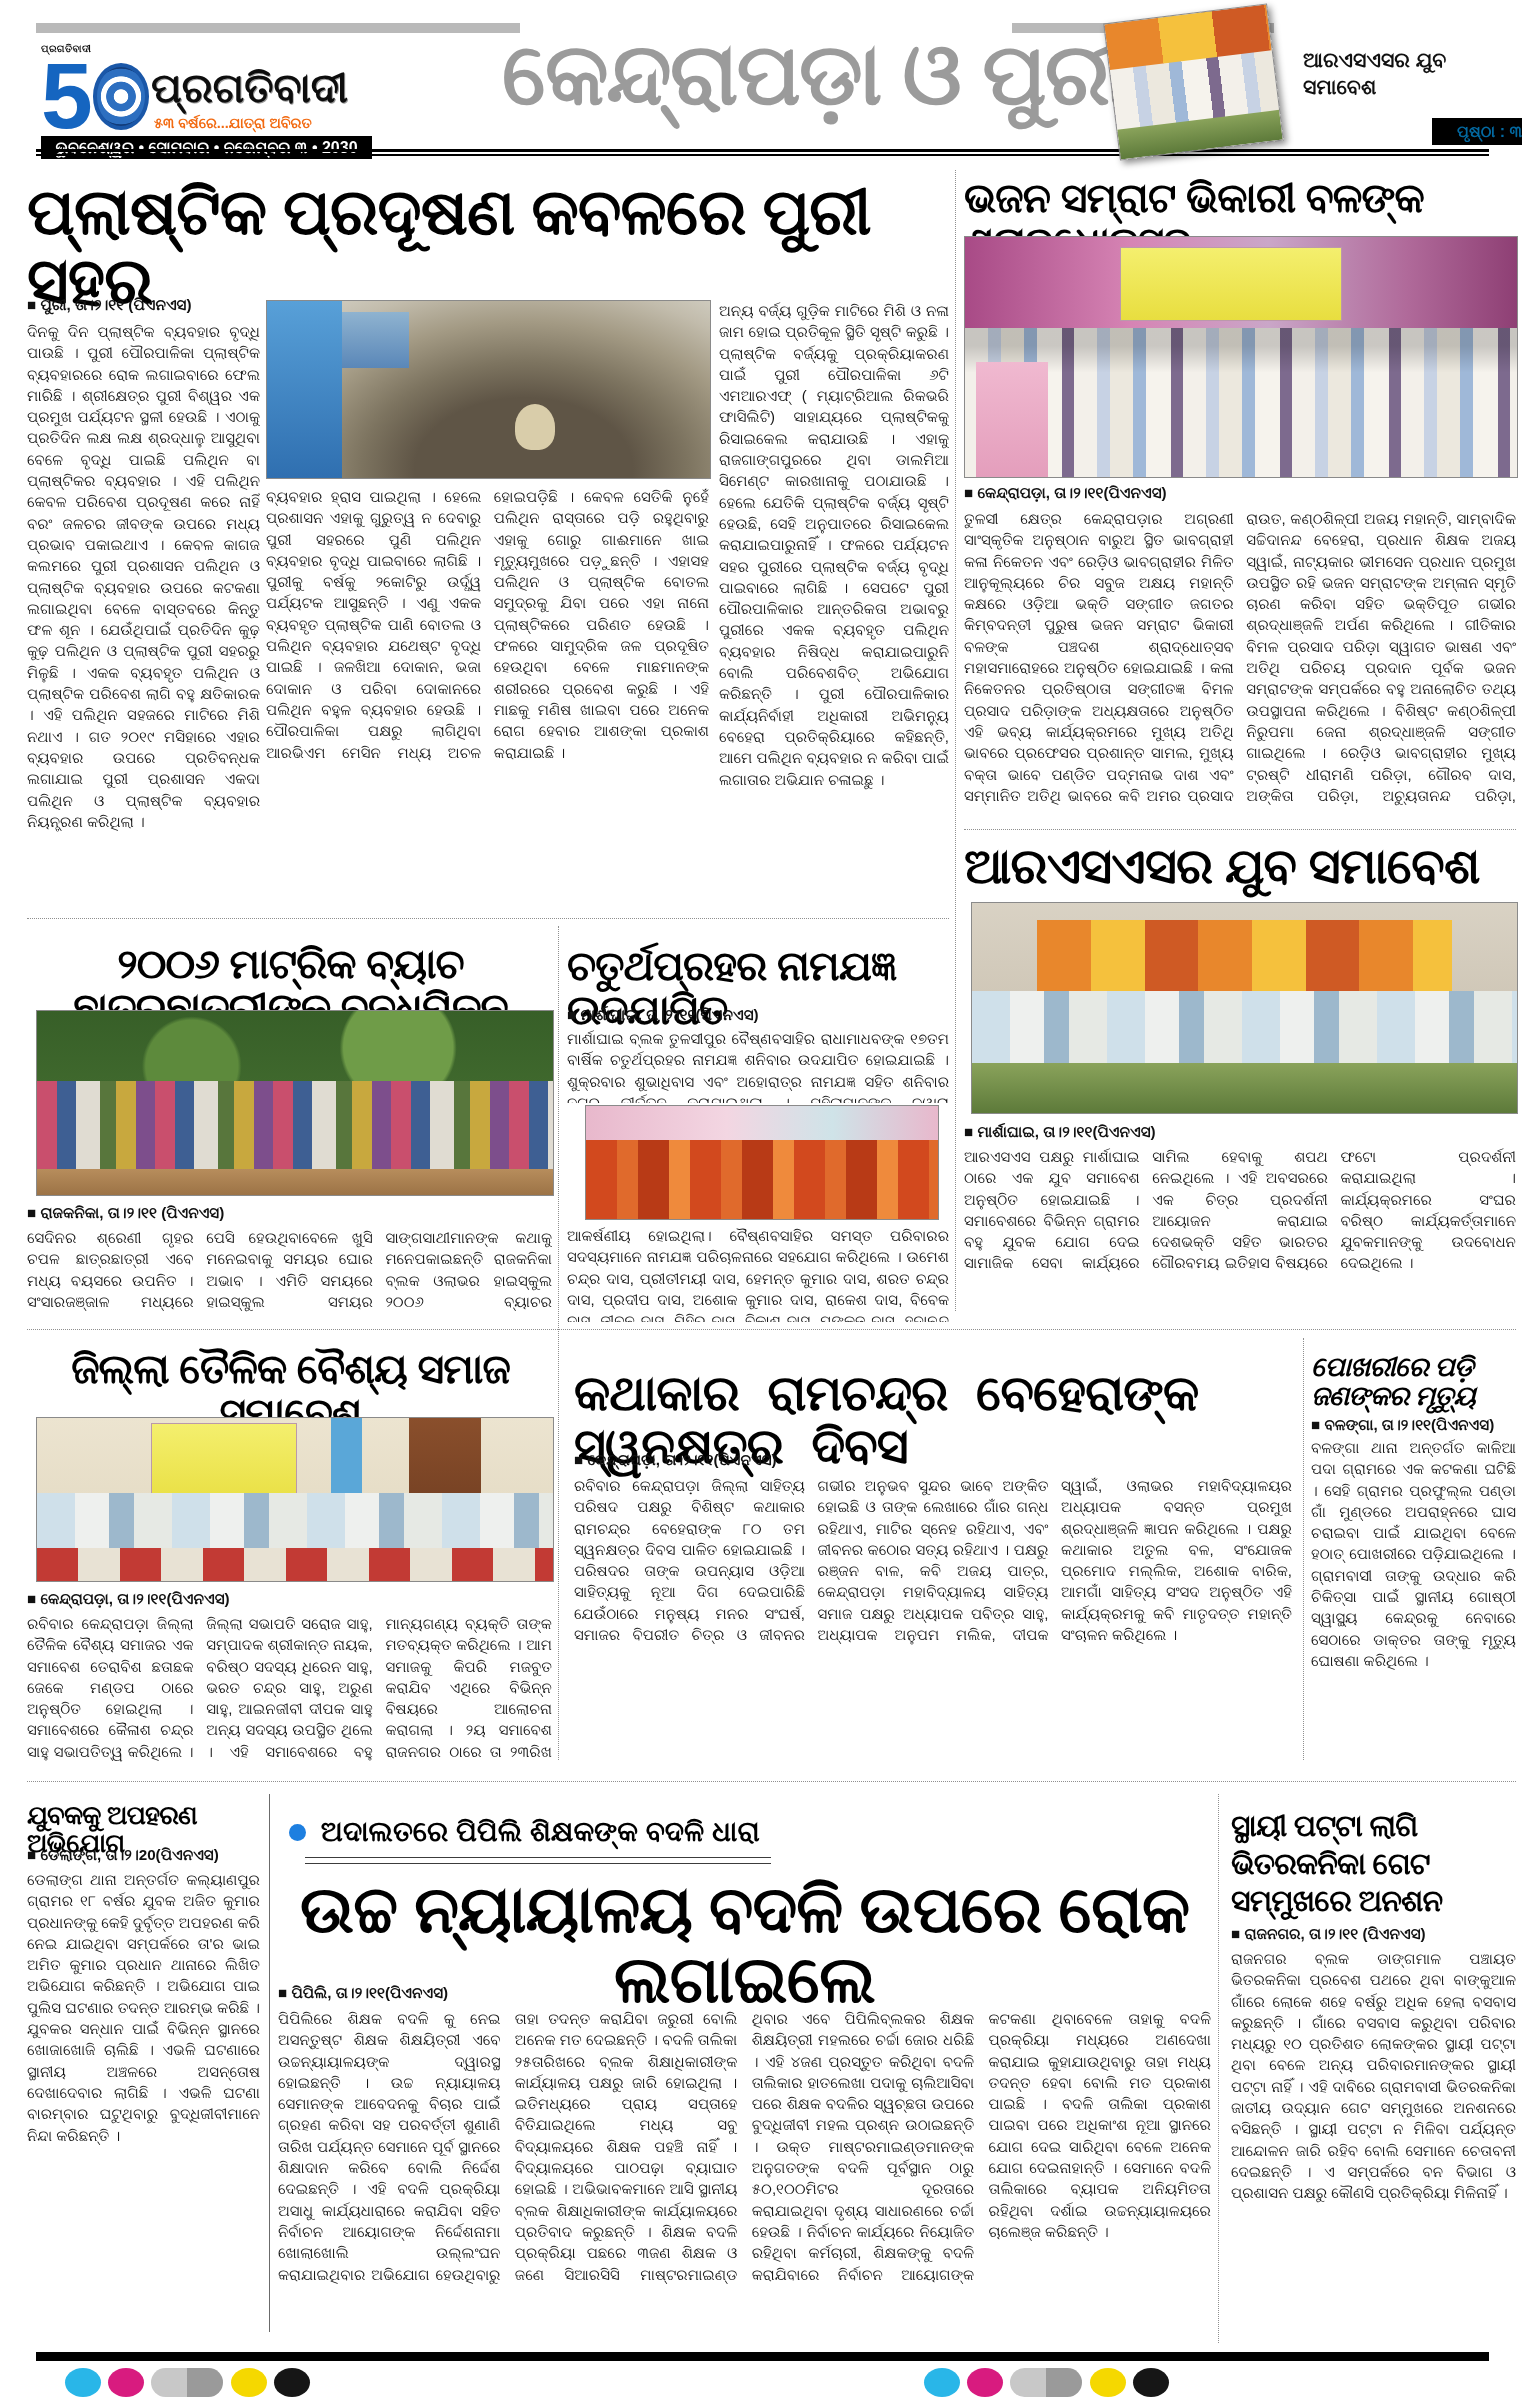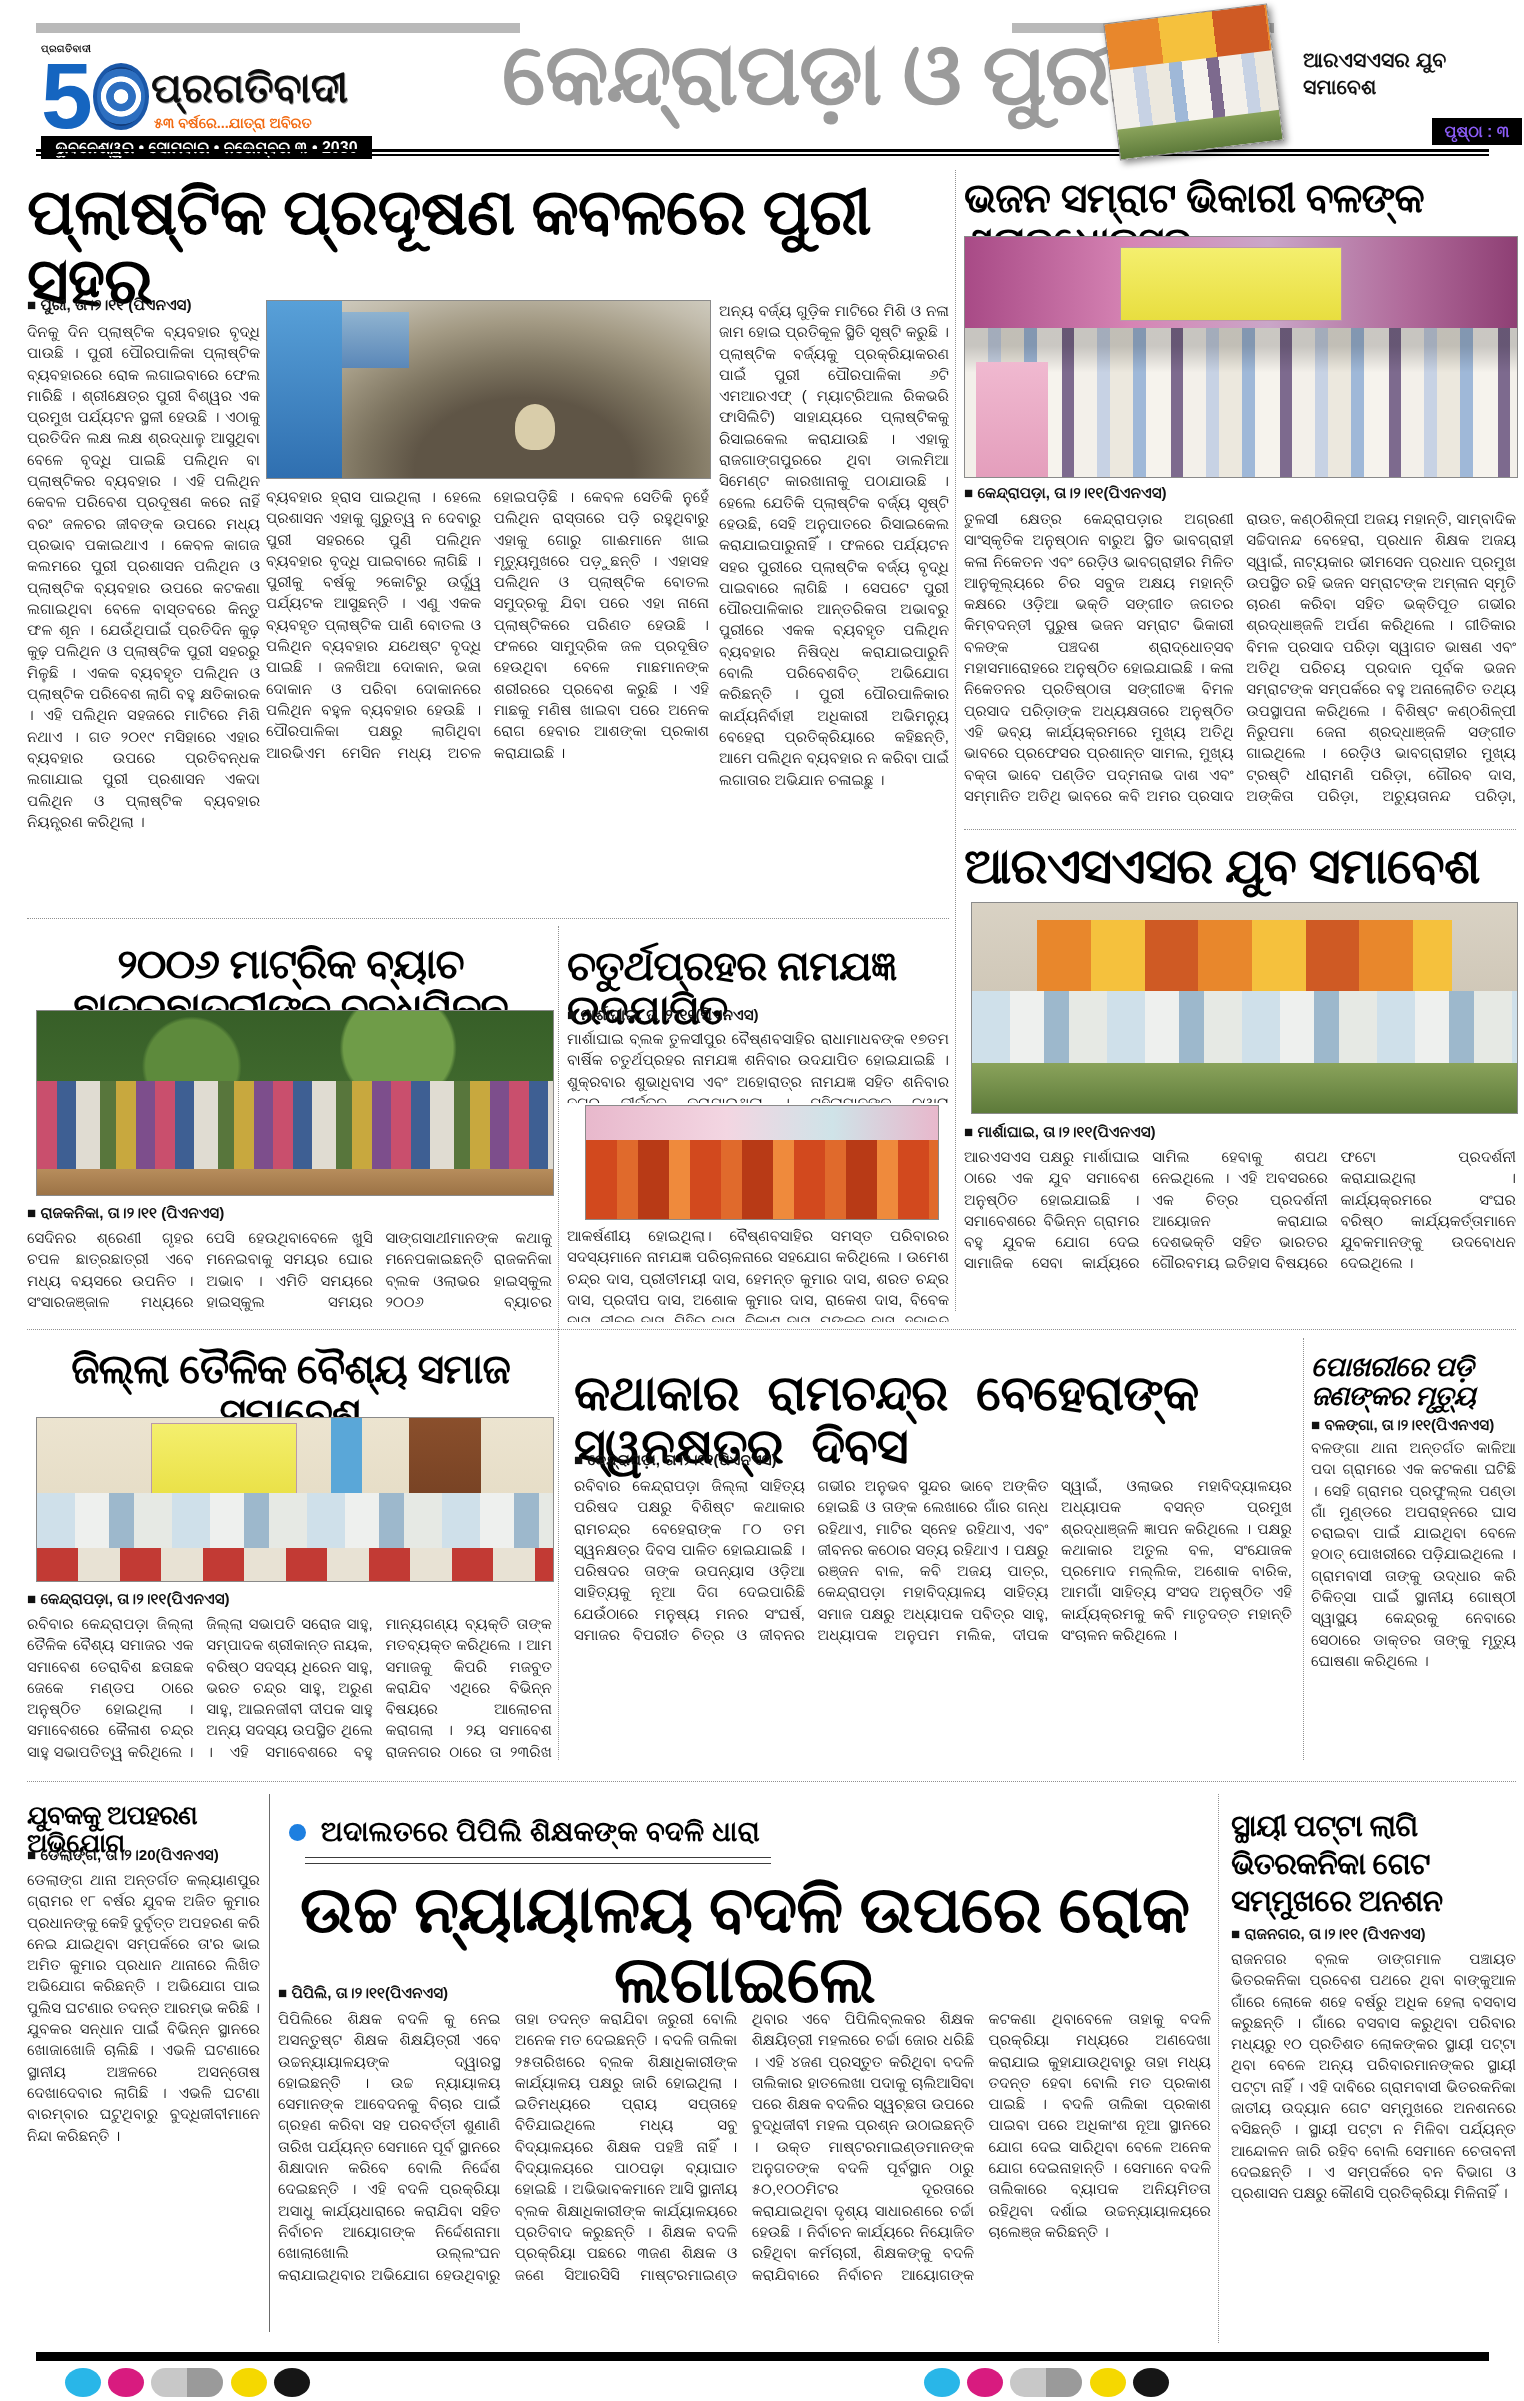--- a/index.html
+++ b/index.html
@@ -12,21 +12,21 @@
   .logo-5{font-size:93px;font-weight:bold;color:#1565c0;line-height:.9;}
   .emblem{width:59px;height:59px;border-radius:50%;border:4.5px solid #1a57a8;
           background:radial-gradient(circle at 50% 50%, #ffffff 0 18%, #2d6fc0 20% 38%, #ffffff 40% 52%, #2d6fc0 54% 72%, #123c7a 74% 100%);}
   .years{color:#e02424;font-weight:bold;font-size:13.5px;letter-spacing:0.9px;}
   .years-range{color:#555;font-size:8px;}
   .mast-title{font-size:41px;font-weight:bold;color:#0d0d0d;text-shadow:0.9px 0.9px 0 #999;}
   .tagline{color:#f26a11;font-weight:bold;font-size:14.4px;}
   .dateline{background:#000;color:#fff;font-weight:bold;font-size:16px;padding:2.7px 14.4px;display:inline-block;}
   .section-title{font-size:86px;font-weight:bold;color:#9b9b9b;white-space:nowrap;letter-spacing:-1.8px;line-height:1;}
   .rule{background:#000;}
-  .page-badge{background:#000;color:#8b5cf6;font-weight:bold;font-size:16px;text-align:center;line-height:27px;}
+  .page-badge{background:#000;color:#0369a1;font-weight:bold;font-size:16px;text-align:right;line-height:27px;}
   .tilted-photo{border:4.5px solid #fff;box-shadow:2.7px 3.6px 7.2px rgba(0,0,0,.45);transform:rotate(-7deg);z-index:5;}
   .mast-caption{font-size:20.6px;font-weight:bold;line-height:1.3;color:#111;}
   
   .headline{font-weight:bold;color:#000;line-height:1.08;letter-spacing:-0.9px;}
   .byline{font-weight:bold;font-size:15.2px;color:#111;}
   .body-txt{font-size:15px;line-height:1.42;text-align:justify;overflow:hidden;color:#161616;}
   .cols2{column-count:2;column-gap:12.6px;}
   .cols3{column-count:3;column-gap:12.6px;}
   .cols4{column-count:4;column-gap:14.4px;}
   .dot-h{border-top:1.8px dotted #8f8f8f;height:0;}

